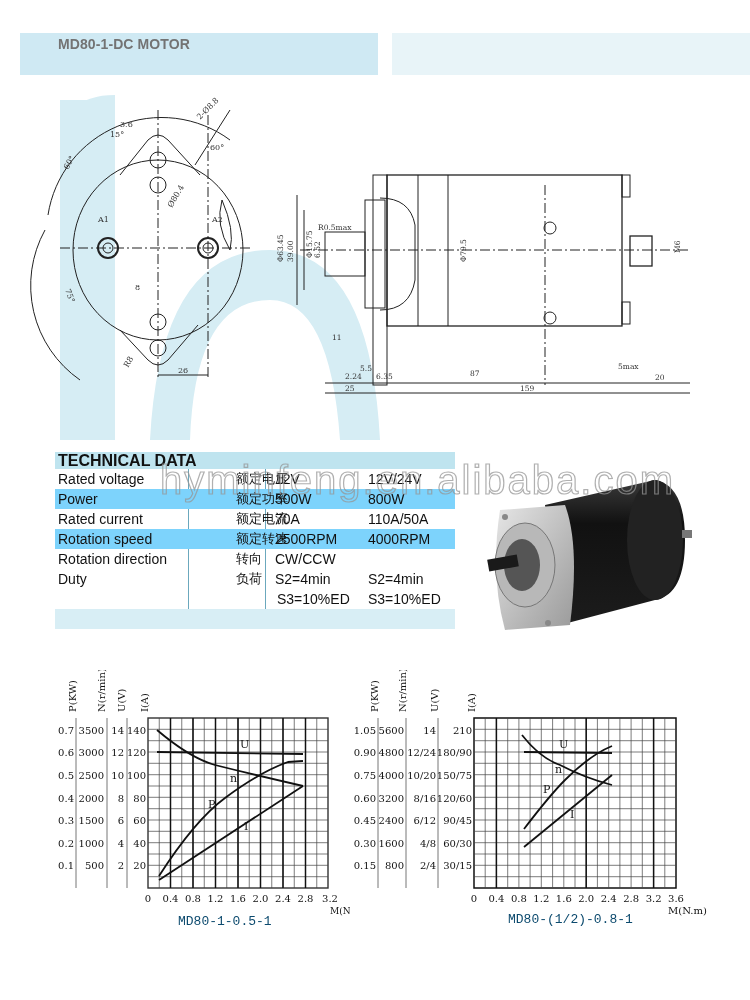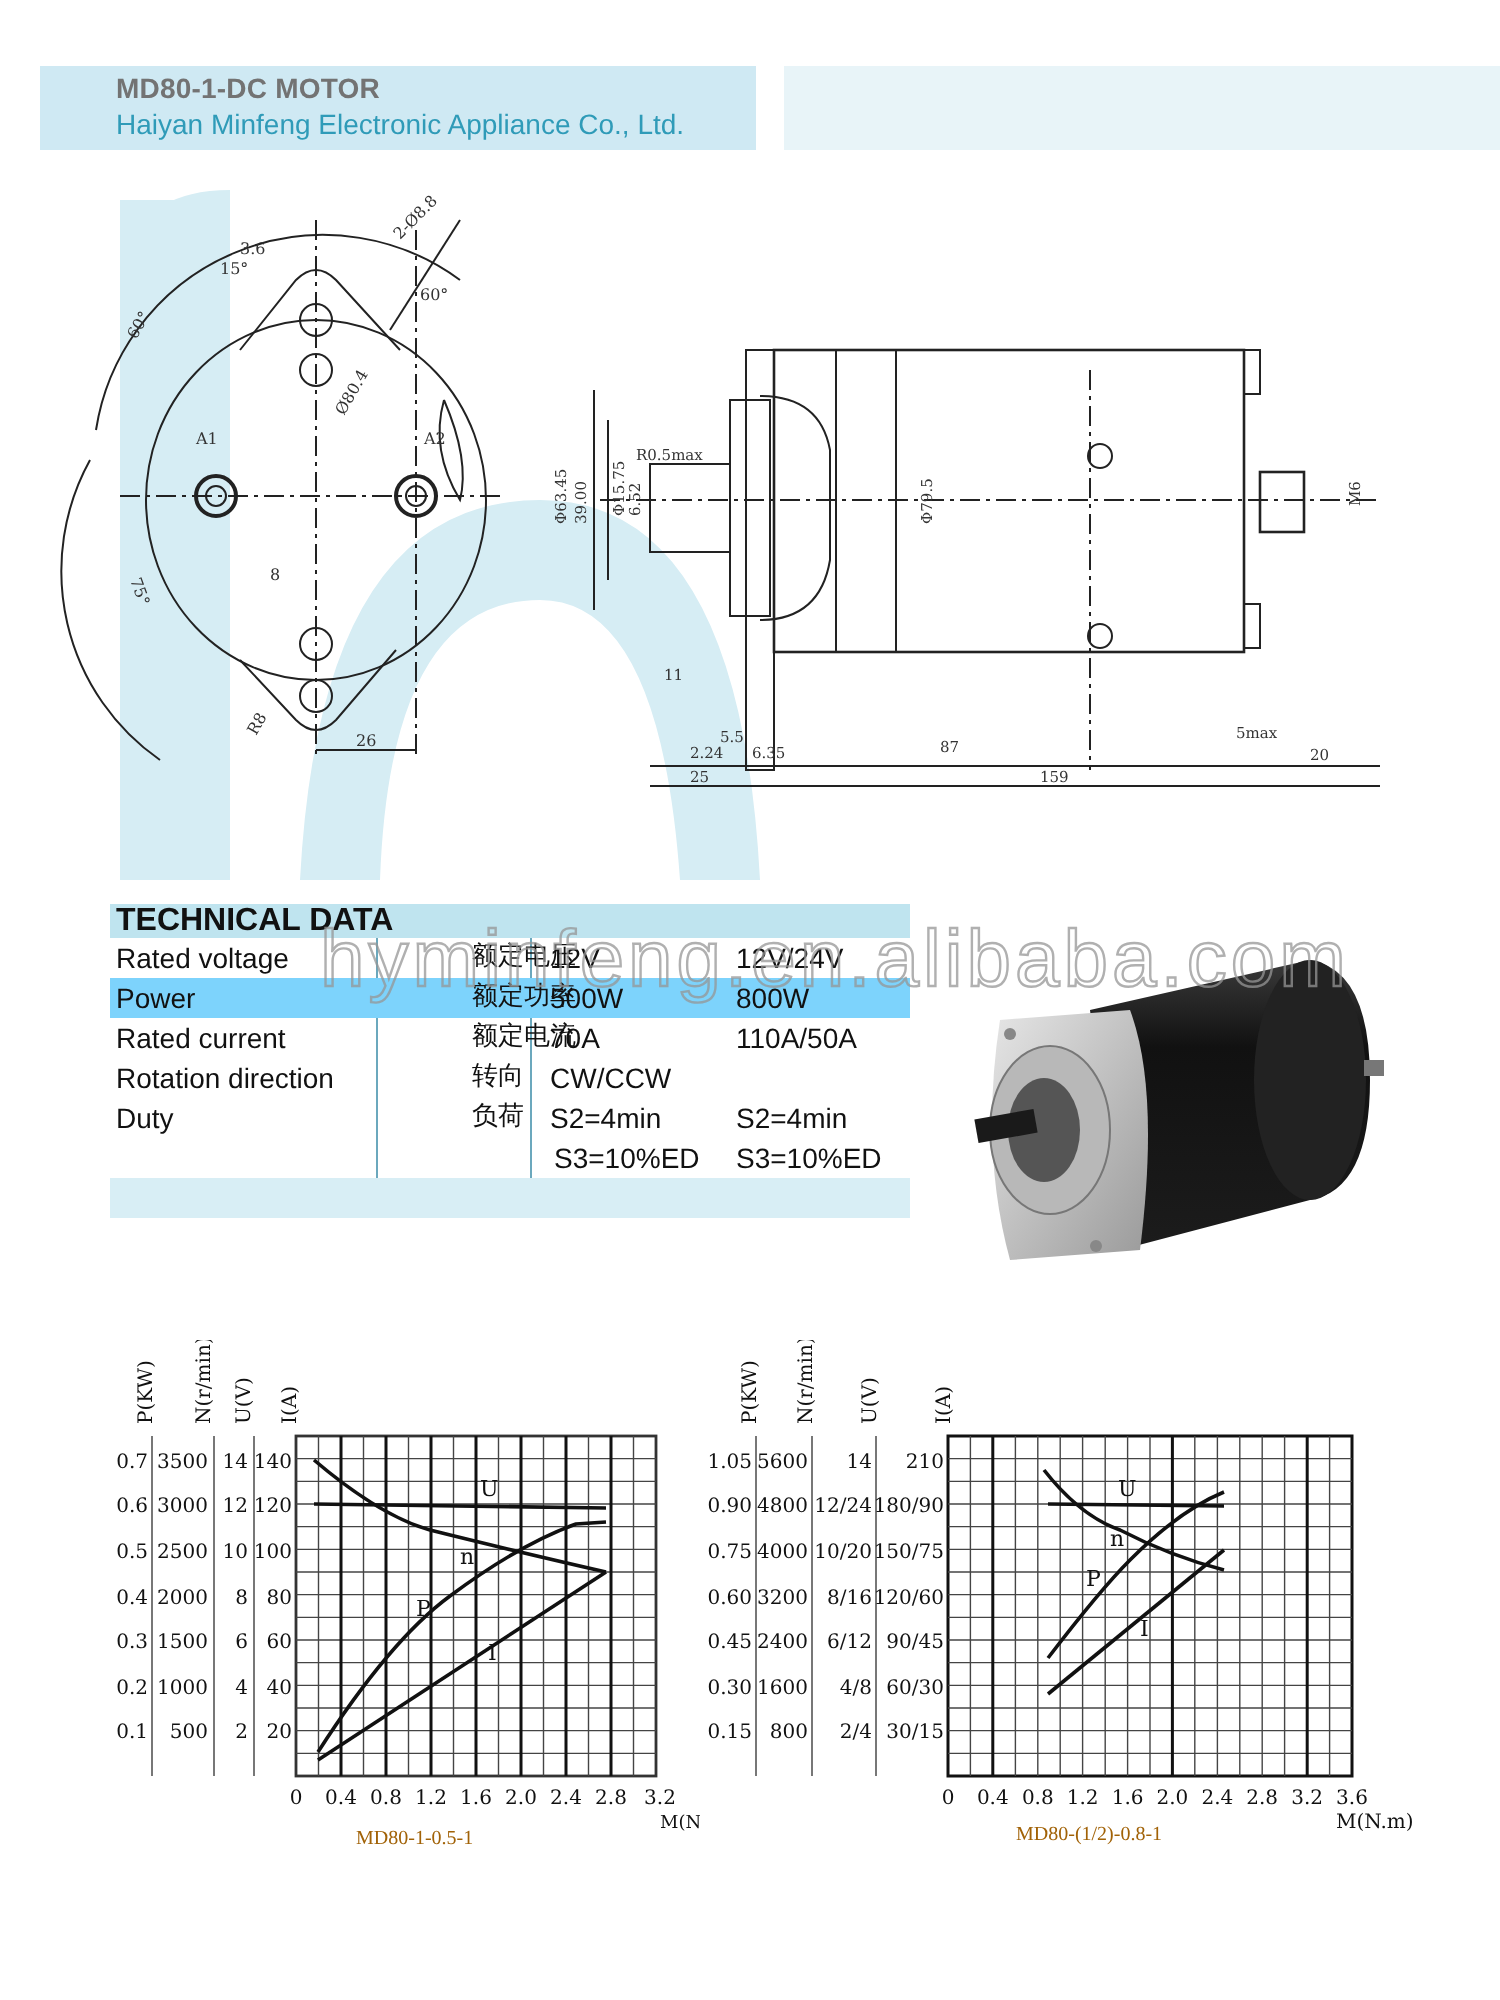--- a/index.html
+++ b/index.html
@@ -20,34 +20,33 @@
   .tech .c1 { position:absolute; left:3px; top:0; white-space:nowrap;}
   .tech .c2 { position:absolute; left:137px; top:0; white-space:nowrap; font-family:"DejaVu Sans", sans-serif; font-size:13px;padding-left:44px;}
   .tech .c3 { position:absolute; left:220px; top:0; white-space:nowrap;text-align:center;}
   .tech .c4 { position:absolute; left:313px; top:0; white-space:nowrap;}
   .tech .l2 { position:absolute; top:20px; white-space:nowrap;}
   .vline { position:absolute; top:17px; bottom:0; width:1px; background:#6ba8bd; }
   .photo { position:absolute; left:470px; top:455px; width:250px; height:190px; }
   .watermark { position:absolute; left:160px; top:458px; font-family:"Liberation Sans", sans-serif; font-size:40px; color:rgba(255,255,255,0.0); -webkit-text-stroke:1.2px rgba(150,150,150,0.75); letter-spacing:2px; white-space:nowrap; pointer-events:none; }
   .chart { position:absolute; }
   .chart svg text { font-family:"DejaVu Serif", "Liberation Serif", serif; }
-  .chart-caption { position:absolute; font-family:Liberation Serif, serif; font-size:10px; color:#a16207; white-space:nowrap; }
+  .chart-caption { position:absolute; font-family:Liberation Mono, monospace; font-size:13px; color:#0c4a6e; white-space:nowrap; }
 </style>
 </head>
 <body>
 
 <svg class="bg-mark" viewBox="0 0 750 1000">
   <path d="M60 440 L60 150 Q60 95 115 95 L115 440 Z" fill="#d6edf4"></path>
   <rect x="60" y="100" width="42" height="340" fill="#d6edf4"></rect>
   <path d="M150 440 Q160 250 270 250 Q370 250 380 440 L340 440 Q330 300 270 300 Q195 300 190 440 Z" fill="#d6edf4"></path>
 </svg>
 
 <div class="header">
   <div class="title">MD80-1-DC MOTOR</div>
-  <div class="subtitle">Haiyan Minfeng Electronic Appliance Co., Ltd.</div>
 </div>
 <div class="header-right"></div>
 
 <svg class="drawing" viewBox="0 90 750 350" width="750" height="350">
   <g stroke="#222" fill="none" stroke-width="1">
 
     <g>
       <ellipse cx="158" cy="250" rx="85" ry="90"></ellipse>
       <path d="M120 175 L148 140 Q158 130 168 140 L200 175"></path>
       <path d="M120 330 L148 360 Q158 370 168 360 L198 325"></path>
@@ -139,20 +138,26 @@
     <span class="c1">Power</span>
     <span class="c2">额定功率</span>
     <span class="c3">500W</span>
     <span class="c4">800W</span>
   </div>
   <div class="row">
     <span class="c1">Rated current</span>
     <span class="c2">额定电流</span>
     <span class="c3">70A</span>
     <span class="c4">110A/50A</span>
+  </div>
+  <div class="row alt">
+    <span class="c1">Rotation speed</span>
+    <span class="c2">额定转速</span>
+    <span class="c3">2500RPM</span>
+    <span class="c4">4000RPM</span>
   </div>
   <div class="row">
     <span class="c1">Rotation direction</span>
     <span class="c2">转向</span>
     <span class="c3">CW/CCW</span>
     <span class="c4"></span>
   </div>
   <div class="row tall">
     <span class="c1">Duty</span>
     <span class="c2">负荷</span>

